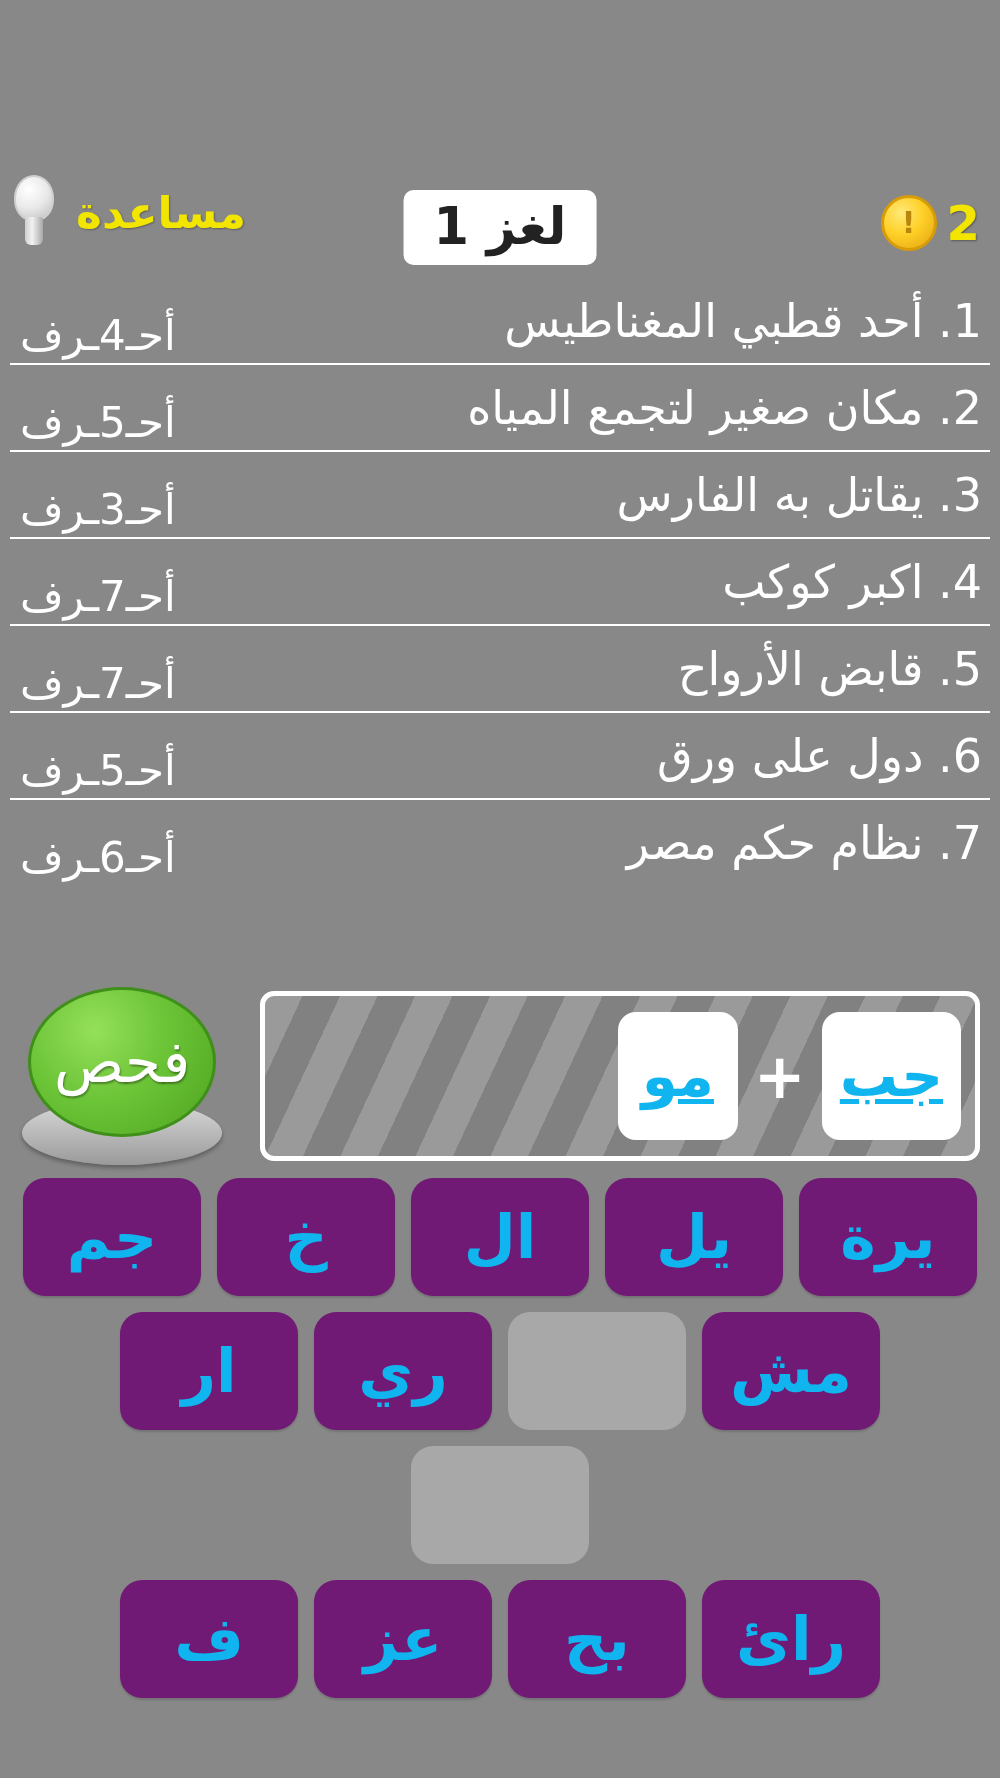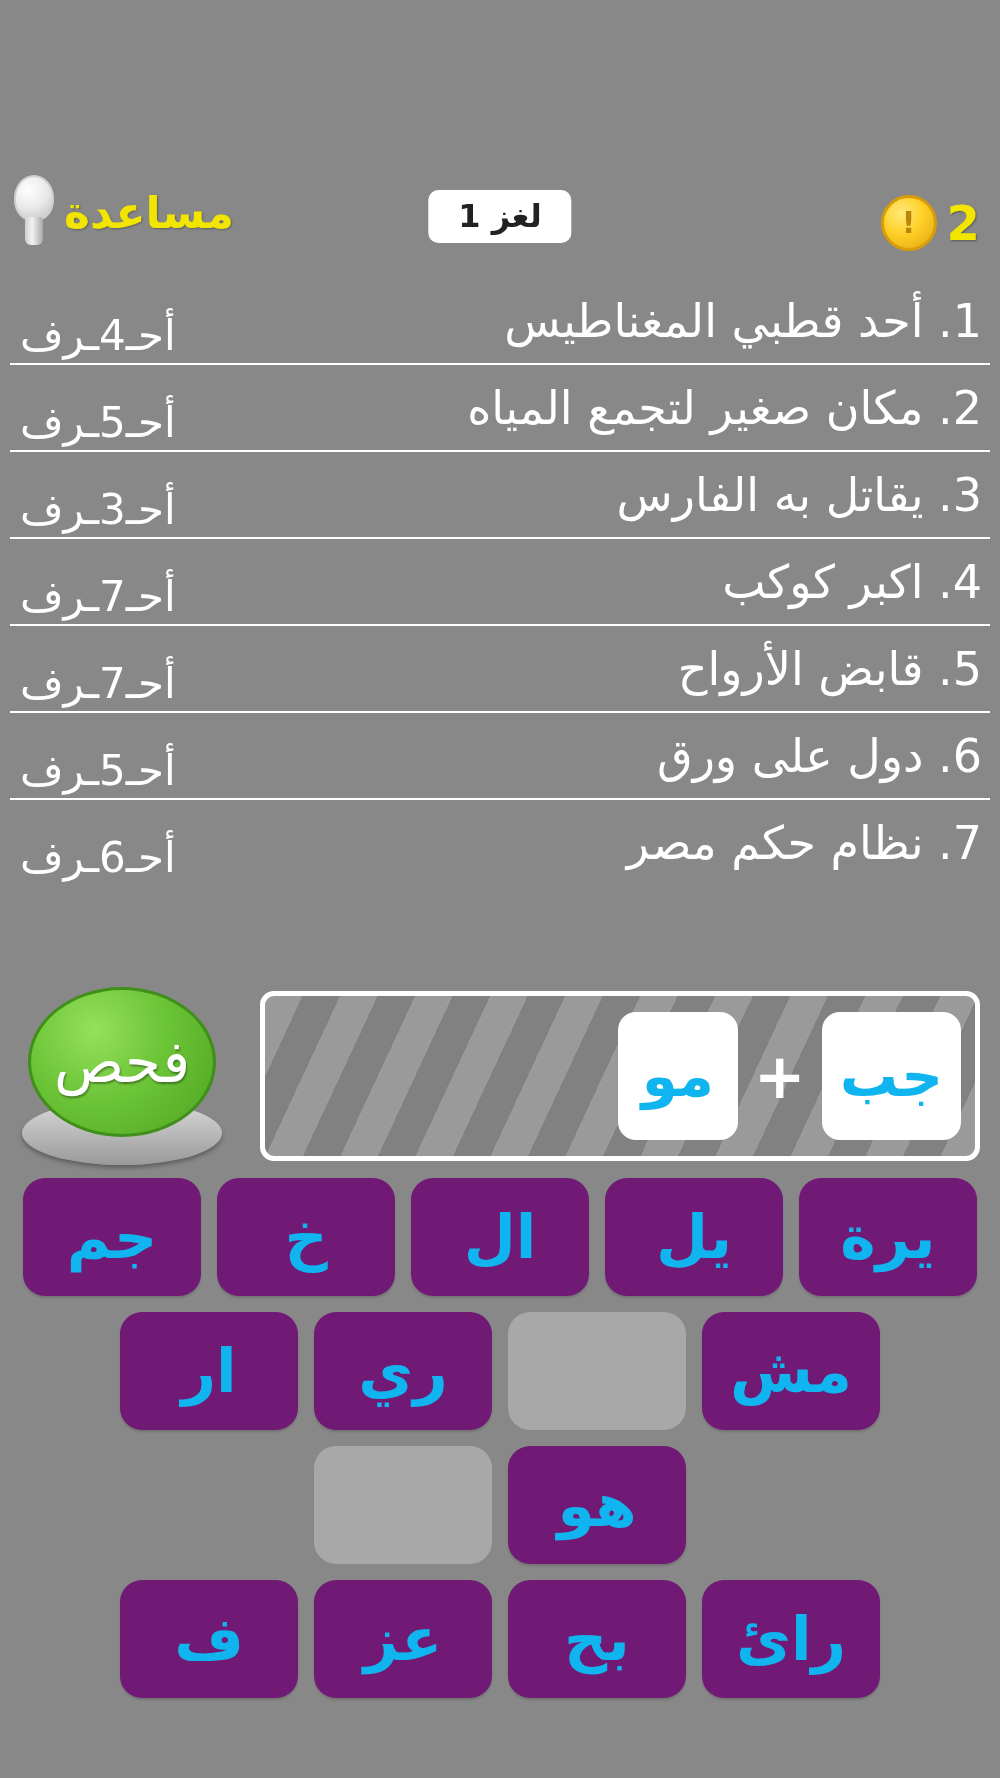--- a/index.html
+++ b/index.html
@@ -58,32 +58,32 @@
     font-family: "DejaVu Sans", sans-serif;
   }
   .puzzle-chip {
     position: absolute;
     left: 50%;
     transform: translateX(-50%);
     top: -5px;
     background: #ffffff;
     border-radius: 10px;
     padding: 8px 30px;
-    font-size: 32px;
+    font-size: 51px;
     color: #222;
     font-weight: 600;
     line-height: 1.15;
   }
   .help {
     position: absolute;
     left: 8px;
     top: -20px;
     display: flex;
     align-items: center;
-    gap: 4px;
+    gap: 16px;
     direction: ltr;
   }
   .bulb {
     position: relative;
     width: 52px;
     height: 74px;
   }
   .bulb .glass {
     position: absolute;
     left: 6px;
@@ -179,20 +179,21 @@
     min-width: 120px;
     height: 128px;
     display: flex;
     align-items: center;
     justify-content: center;
     font-size: 58px;
     color: #10b4ef;
     font-weight: 600;
     padding: 0 18px;
     box-sizing: border-box;
+    text-decoration: underline;
   }
   .ans-plus {
     color: #ffffff;
     font-size: 62px;
     font-weight: bold;
     padding: 0 6px;
   }
   .check-btn {
     position: absolute;
     left: 22px;
@@ -350,21 +351,20 @@
     </div>
 
     <div class="kb-row">
       <div class="key">مش</div>
       <div class="key used"></div>
       <div class="key">ري</div>
       <div class="key">ار</div>
     </div>
 
     <div class="kb-row">
-      <div class="key">هو</div>
       <div class="key used"></div>
     </div>
 
     <div class="kb-row">
       <div class="key">رائ</div>
       <div class="key">بح</div>
       <div class="key">عز</div>
       <div class="key">ف</div>
     </div>
   </div>

